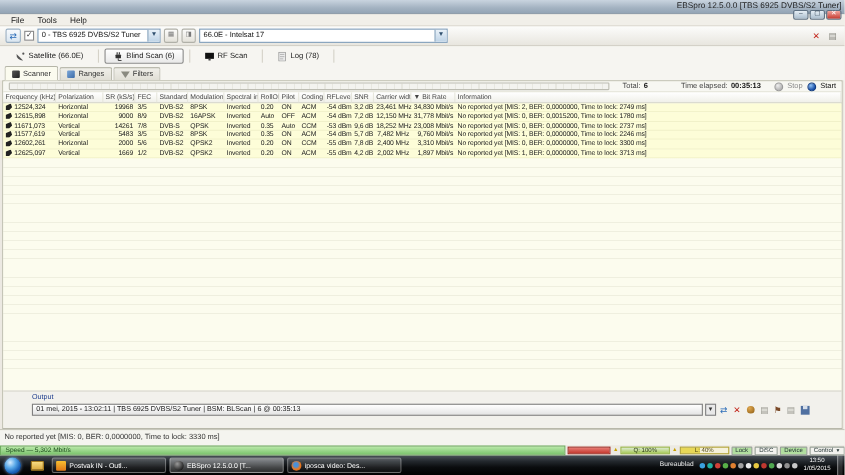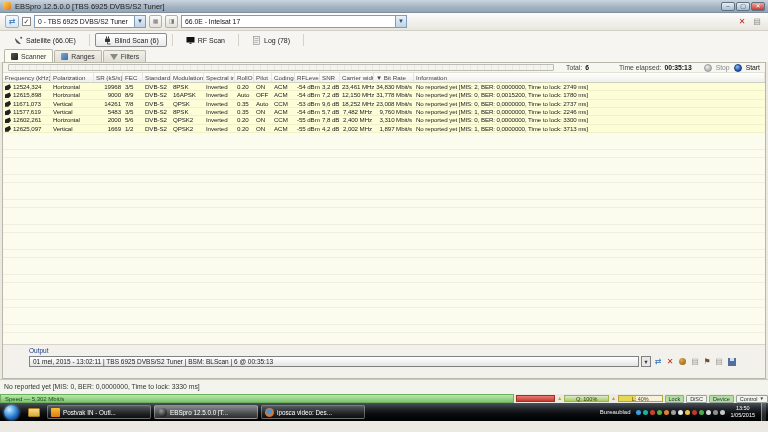--- a/index.html
+++ b/index.html
@@ -1,20 +1,20 @@
 <!DOCTYPE html>
 <html><head>
 <meta charset="utf-8">
 <style>
   * { margin:0; padding:0; box-sizing:border-box; }
   body { font-family:"Liberation Sans", sans-serif; }
   .screen { position:relative; width:768px; height:432px; background:#ece9e2; overflow:hidden; cursor:default; }
 
   
-  .titlebar { height:13px; background:linear-gradient(#c9d4df,#a3b2c1 60%,#93a4b5); border-bottom:1px solid #7e8fa0; display:flex; align-items:center; padding:0 3px; }
+  .titlebar { height:13px; background:linear-gradient(#c9d4df,#a3b2c1 60%,#93a4b5); border-bottom:1px solid #7e8fa0; display:flex; align-items:flex-end; padding:0 3px;flex-direction:column; }
   .app-icon { width:8px; height:8px; border-radius:2px; background:linear-gradient(135deg,#ffd24a,#e07820); margin-right:4px; }
   .title-text { font-size:7.5px; color:#1c1c1c; white-space:nowrap; }
   .winbtns { margin-left:auto; display:flex; gap:1px; }
   .winbtn { width:14px; height:9px; border:1px solid #5f7183; border-radius:2px; background:linear-gradient(#e6eef5,#a9bccd); font-size:6px; line-height:7px; text-align:center; color:#2a3b4c; }
   .winbtn.close { background:linear-gradient(#f2a7a0,#c4392f); color:#fff; }
 
   
   .menubar { height:11px; background:#f1efe9; border-bottom:1px solid #dad7ce; display:flex; align-items:center; padding-left:4px; }
   .menu-item { font-size:7.5px; color:#222; padding:0 6px; }
 
@@ -125,20 +125,25 @@
   <div class="titlebar">
     <span class="app-icon"></span>
     <span class="title-text">EBSpro 12.5.0.0 [TBS 6925 DVBS/S2 Tuner]</span>
     <span class="winbtns">
       <span class="winbtn">–</span>
       <span class="winbtn">▢</span>
       <span class="winbtn close">✕</span>
     </span>
   </div>
 
+  <div class="menubar">
+    <span class="menu-item">File</span>
+    <span class="menu-item">Tools</span>
+    <span class="menu-item">Help</span>
+  </div>
 
   <div class="toolbar">
     <span class="tb-btn">⇄</span>
     <span class="tb-check">✓</span>
     <span class="select sel-tuner">
       <span>0 - TBS 6925 DVBS/S2 Tuner</span>
       <span class="sel-arrow">▼</span>
     </span>
     <span class="tb-small">▦</span>
     <span class="tb-small">◨</span>

